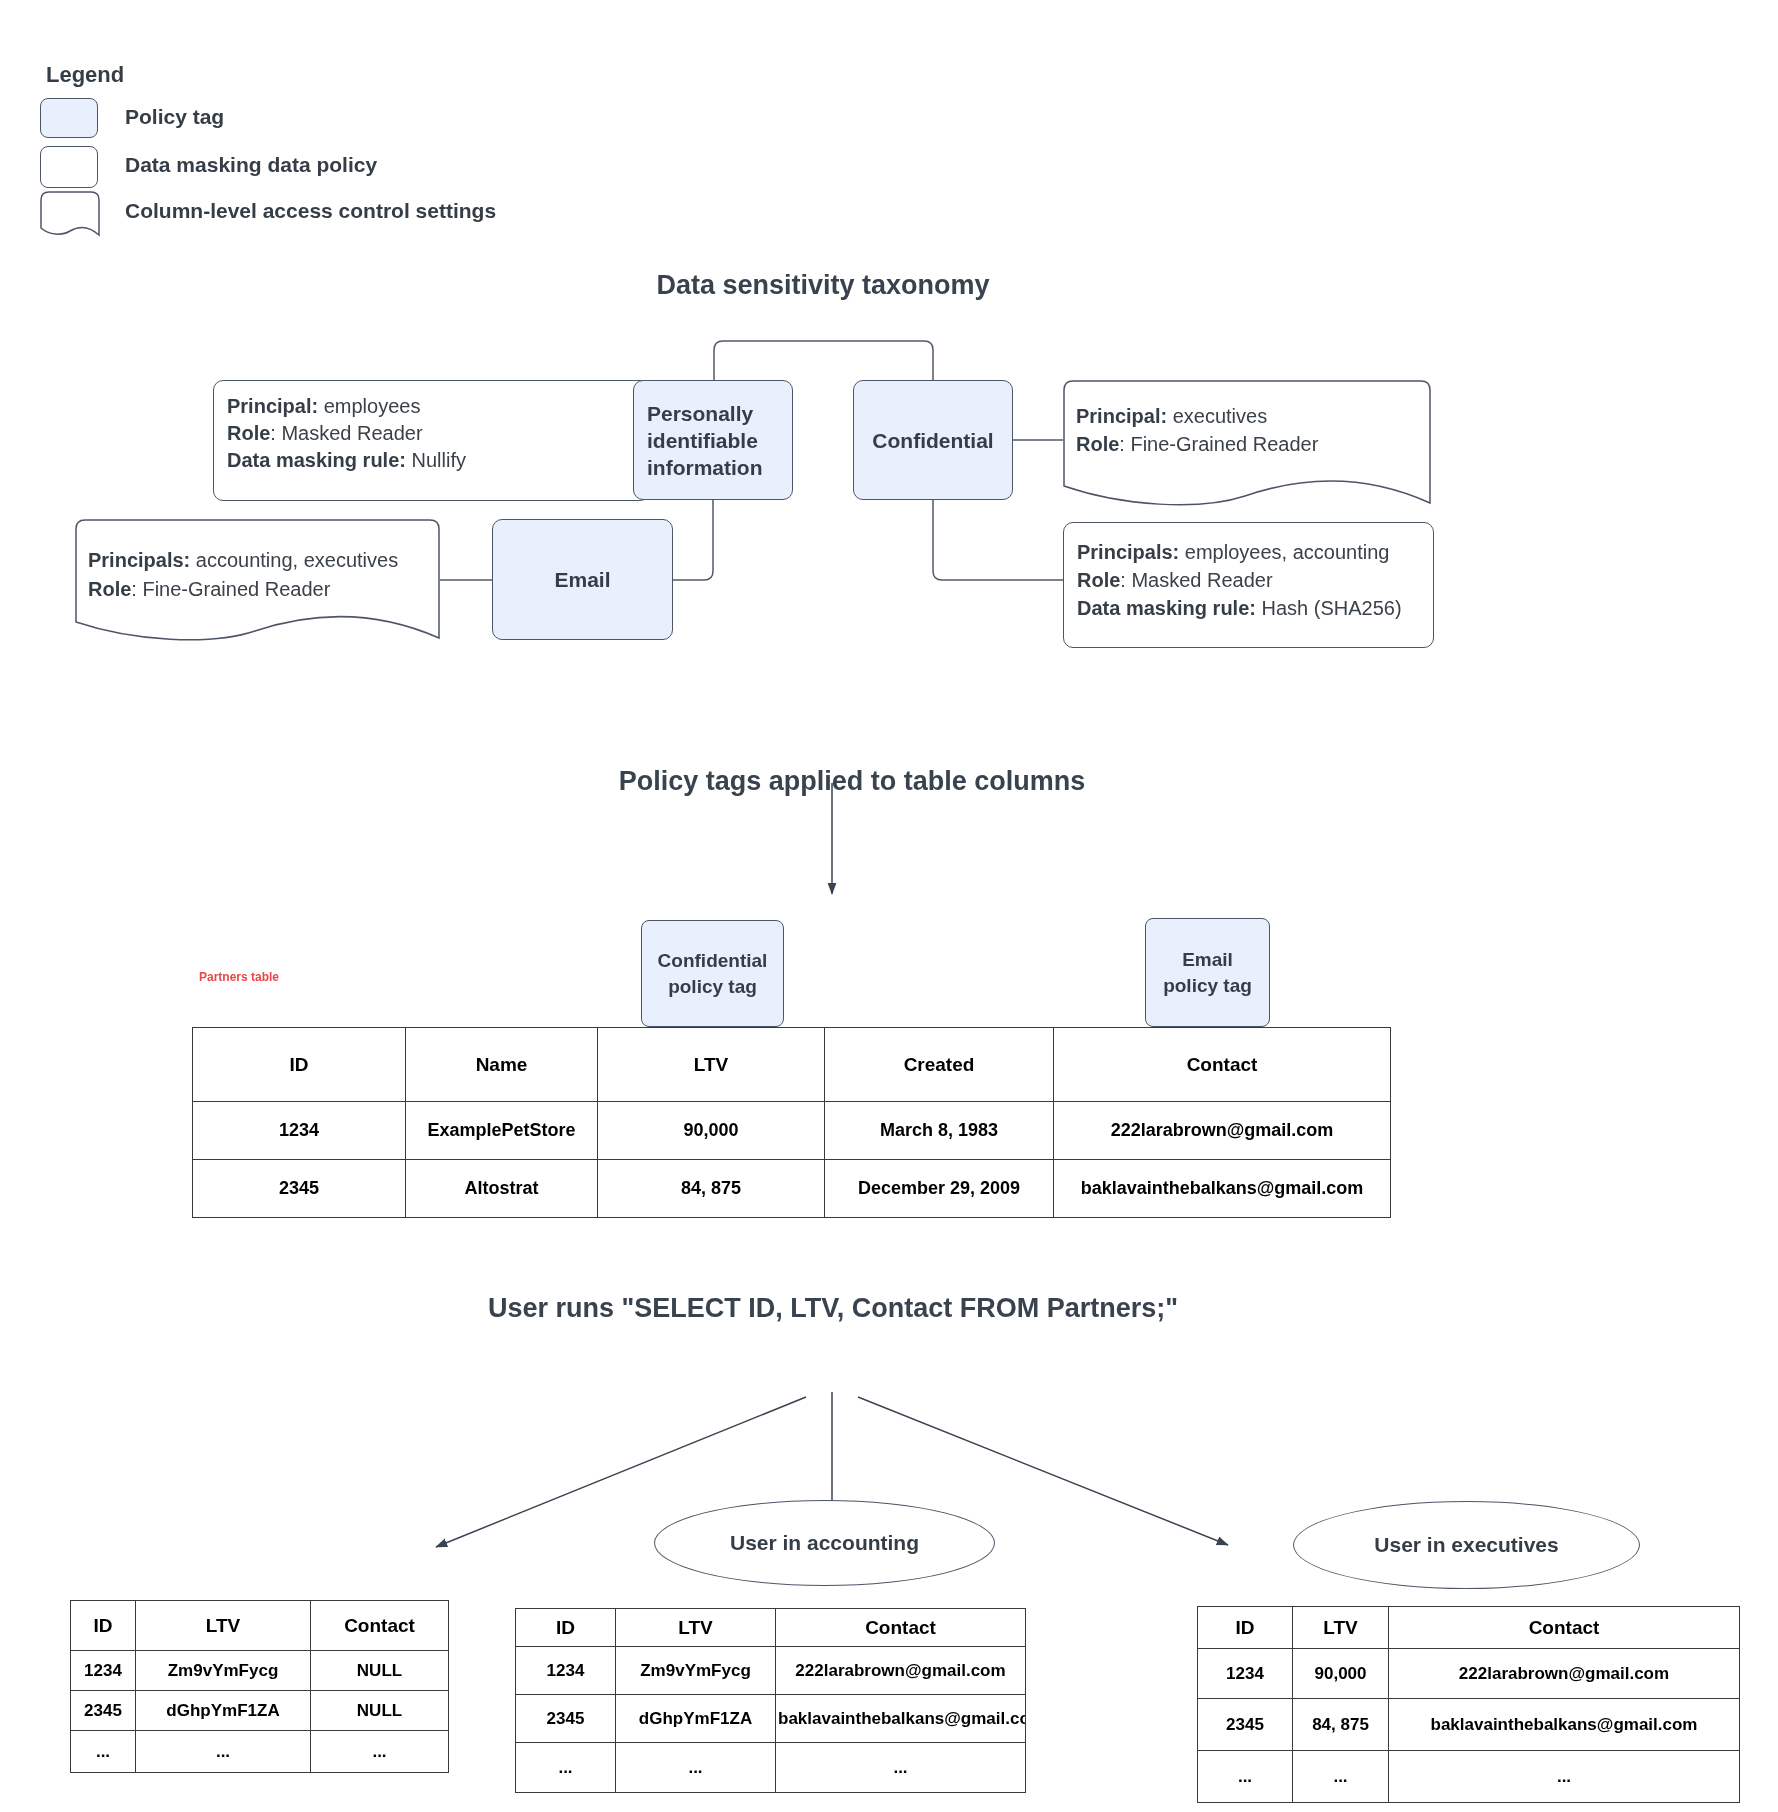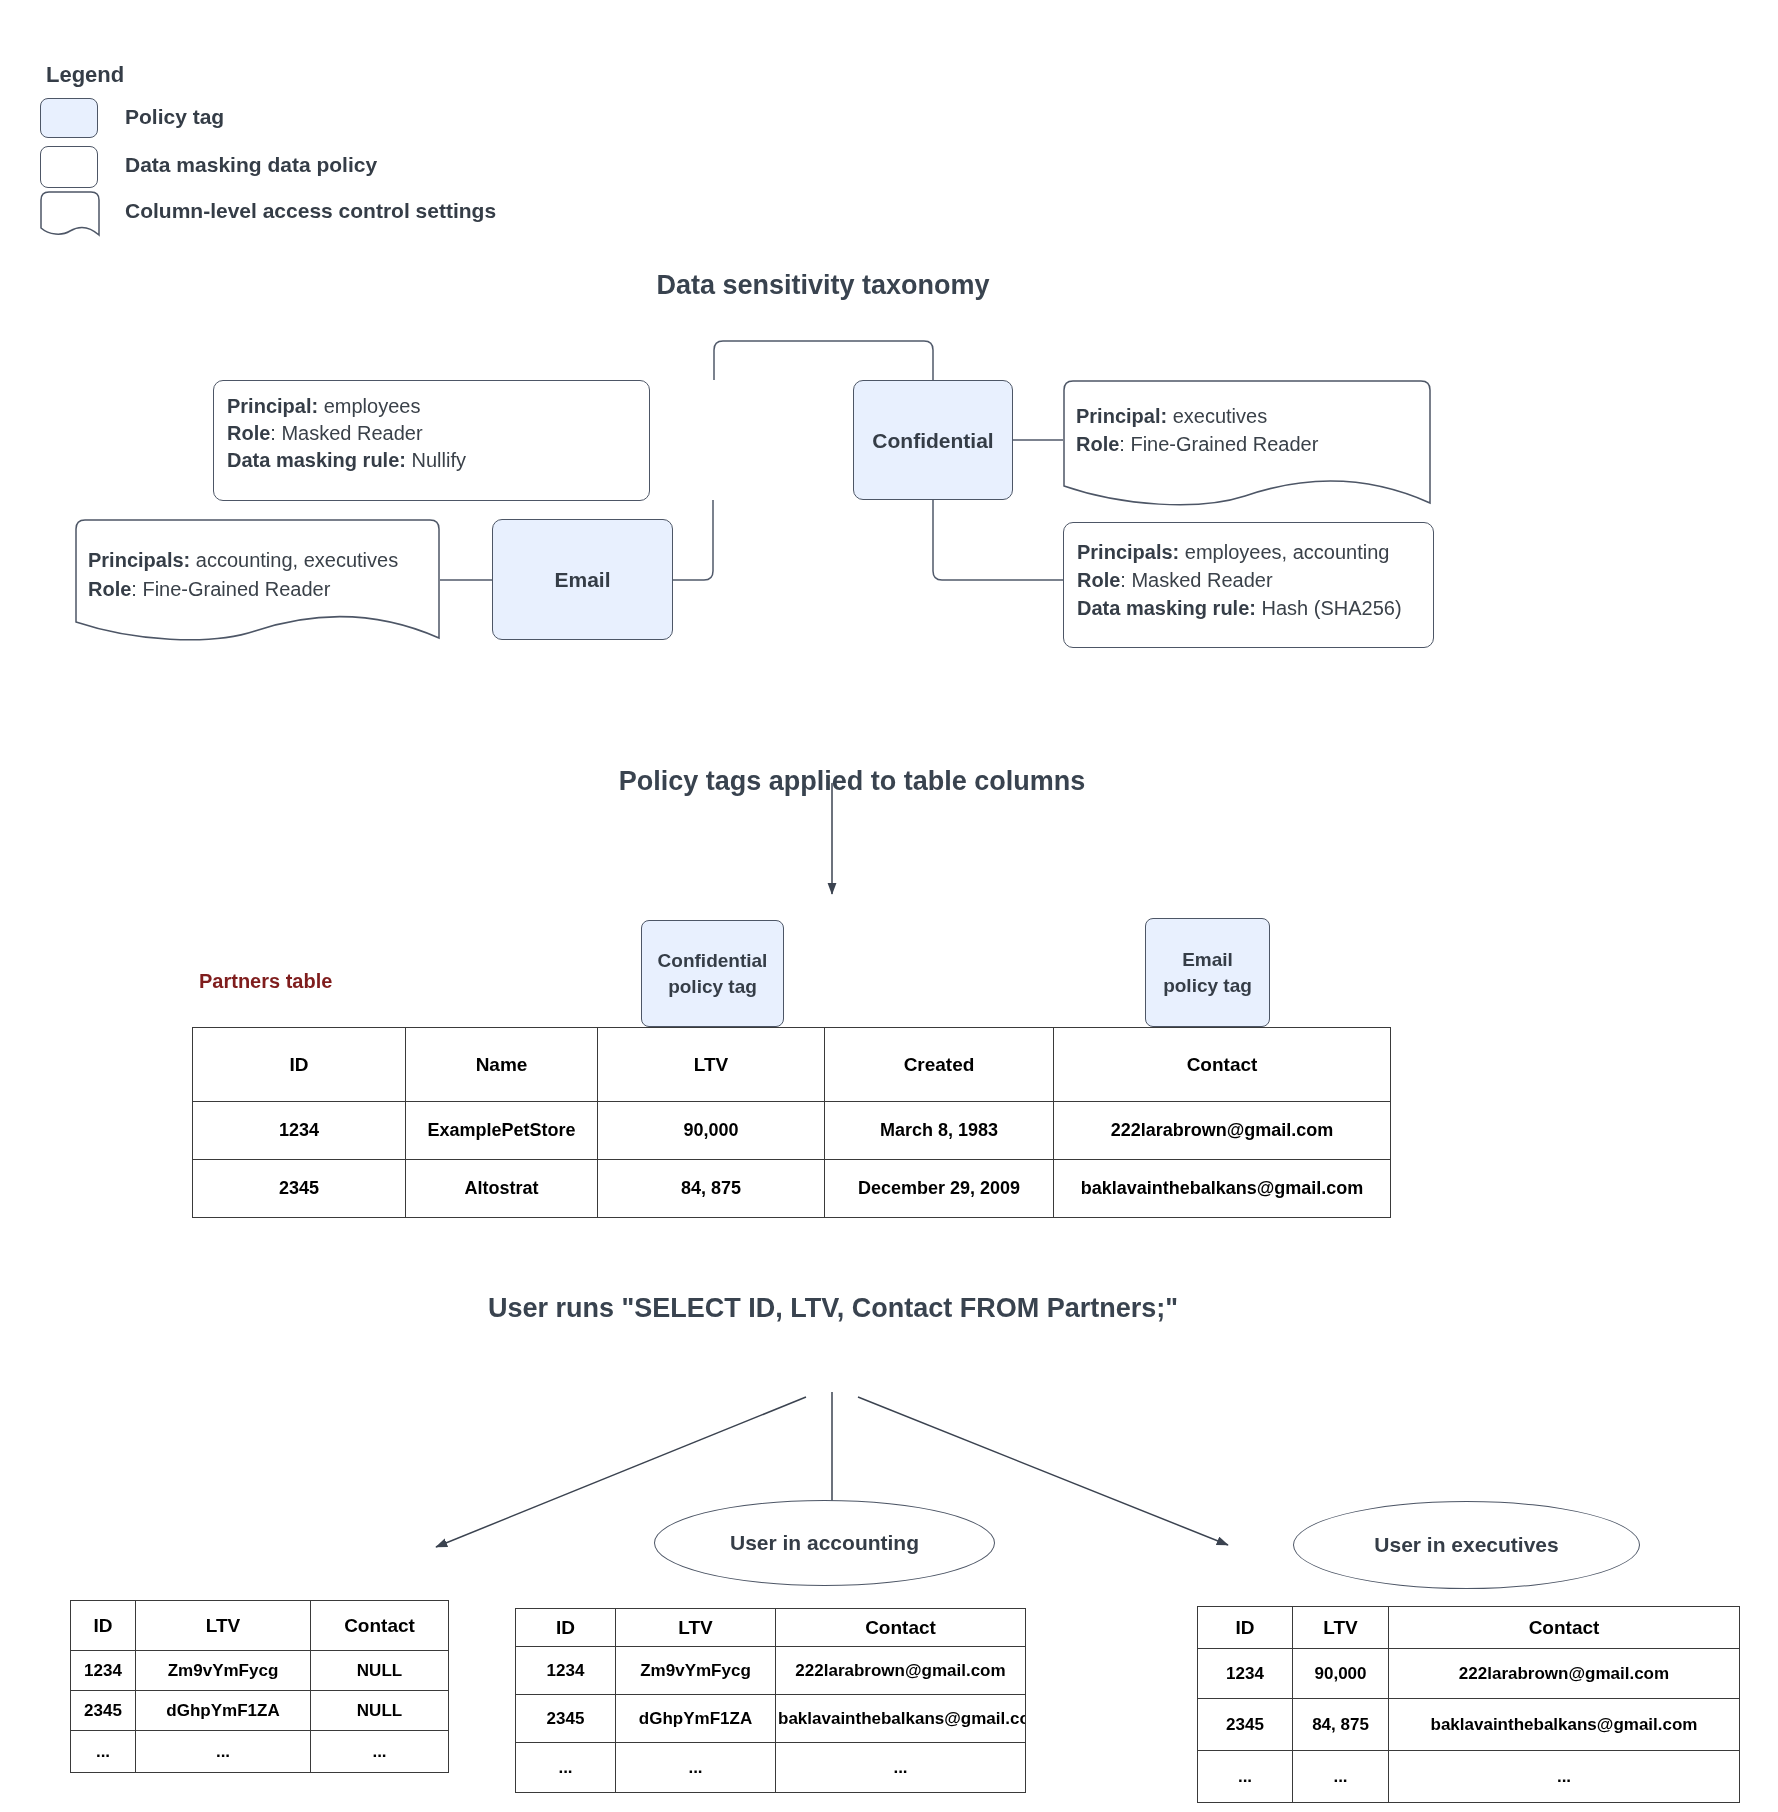--- a/index.html
+++ b/index.html
@@ -84,20 +84,23 @@
   <div class="legend-label" style="top:199px;">Column-level access control settings</div>
 
   <div class="sec-title" style="left:823px;top:270px;">Data sensitivity taxonomy</div>
 
   <div class="node ptext" style="left:213px;top:380px;width:437px;height:121px;padding:12px 8px 0 13px;">
     <div class="pline"><b>Principal:</b><span> employees</span></div>
     <div class="pline"><b>Role</b><span>: Masked Reader</span></div>
     <div class="pline"><b>Data masking rule:</b><span> Nullify</span></div>
   </div>
 
+  <div class="node blue" style="left:633px;top:380px;width:160px;height:120px;display:flex;align-items:center;">
+    <div class="nodelabel" style="padding-left:13px;">Personally identifiable information</div>
+  </div>
 
   <div class="node blue center nodelabel" style="left:853px;top:380px;width:160px;height:120px;">Confidential</div>
 
   <div class="wavy-text" style="left:1076px;top:402px;line-height:28px;">
     <div class="pline"><b>Principal:</b><span> executives</span></div>
     <div class="pline"><b>Role</b><span>: Fine-Grained Reader</span></div>
   </div>
 
   <div class="wavy-text" style="left:88px;top:546px;line-height:29px;">
     <div class="pline"><b>Principals:</b><span> accounting, executives</span></div>
@@ -107,21 +110,21 @@
   <div class="node blue center nodelabel" style="left:492px;top:519px;width:181px;height:121px;">Email</div>
 
   <div class="node ptext" style="left:1063px;top:522px;width:371px;height:126px;padding:15px 8px 0 13px;line-height:28px;">
     <div class="pline"><b>Principals:</b><span> employees, accounting</span></div>
     <div class="pline"><b>Role</b><span>: Masked Reader</span></div>
     <div class="pline"><b>Data masking rule:</b><span> Hash (SHA256)</span></div>
   </div>
 
   <div class="sec-title" style="left:852px;top:742px;margin-top:24px;">Policy tags applied to table columns</div>
 
-  <div class="abs" style="left:199px;top:970px;font-weight:bold;font-size:20px;color:#7f1d1d;">Partners table</div>
+  <div class="abs" style="left:199px;top:970px;font-weight:bold;font-size:12px;color:#ef4444;">Partners table</div>
 
   <div class="tagbox" style="left:641px;top:920px;width:143px;height:107px;">
     <div>Confidential</div>
     <div>policy tag</div>
   </div>
   <div class="tagbox" style="left:1145px;top:918px;width:125px;height:109px;">
     <div>Email</div>
     <div>policy tag</div>
   </div>
 

